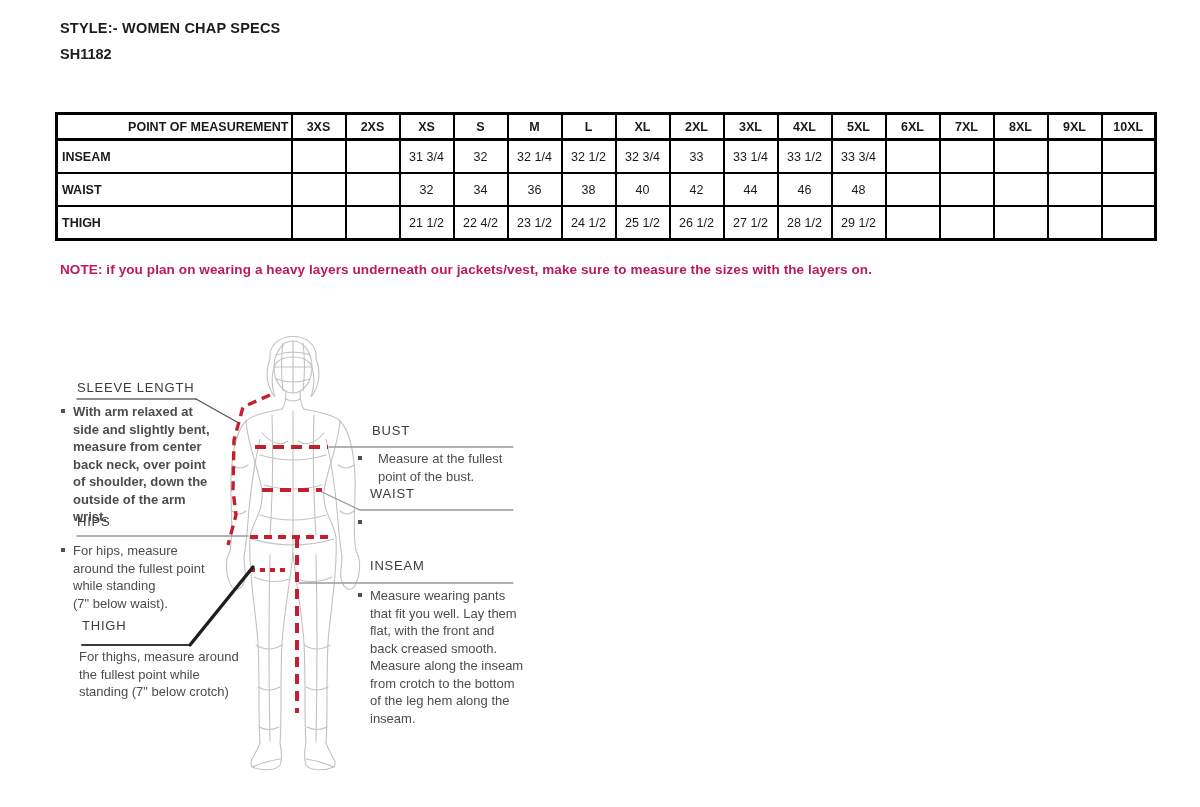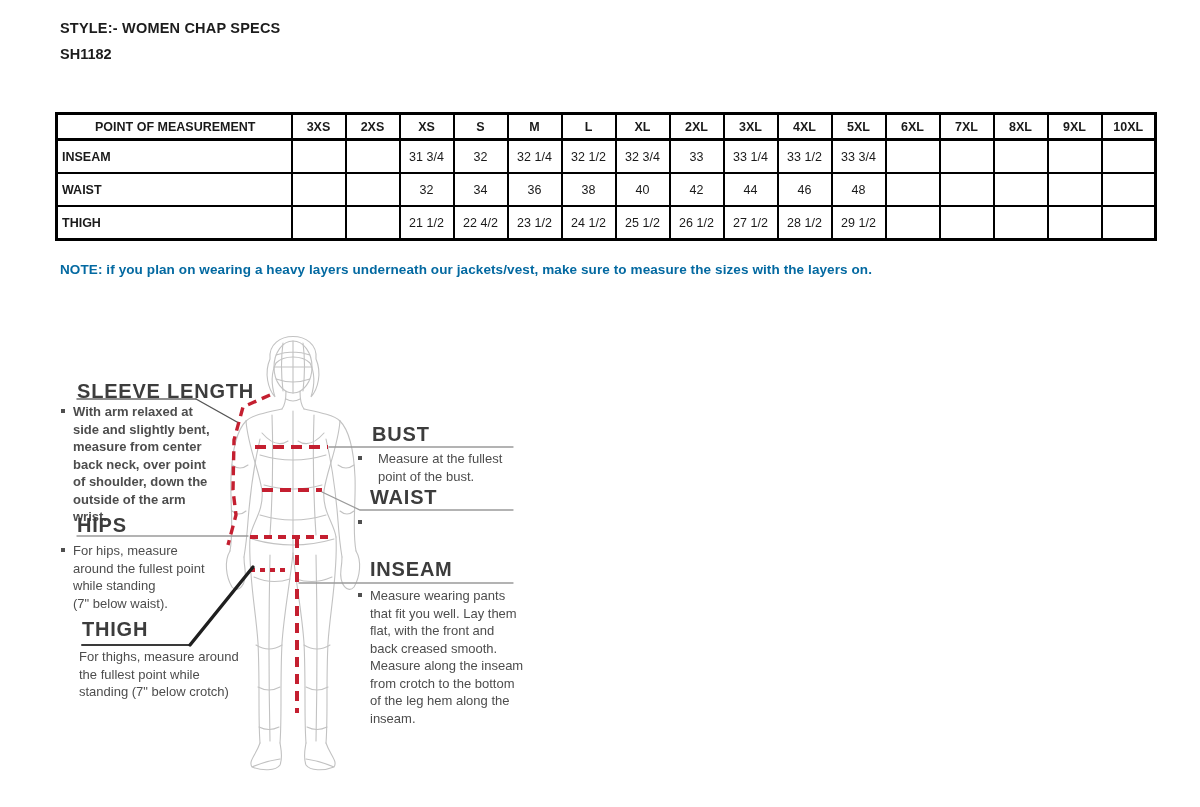--- a/index.html
+++ b/index.html
@@ -11,29 +11,29 @@
   .doc-title{left:60px;top:20px;font-size:14.5px;font-weight:bold;color:#1c1c1c;letter-spacing:.2px;}
   .doc-style{left:60px;top:46px;font-size:14.5px;font-weight:bold;color:#1c1c1c;}
 
   
   .size-table-wrap{left:55px;top:112px;width:1100px;}
   table.size-table{border-collapse:collapse;table-layout:fixed;width:1100px;
       border:3px solid #000;font-family:"Liberation Sans",sans-serif;}
   table.size-table th,table.size-table td{border:2px solid #000;overflow:hidden;white-space:nowrap;}
   table.size-table th{height:23px;font-size:12.5px;font-weight:bold;text-align:center;
       border-bottom:3px solid #000;padding:0 2px;}
-  table.size-table th.pom{text-align:center;padding-left:4px;}
+  table.size-table th.pom{text-align:right;padding-left:4px;}
   table.size-table td{height:31px;font-size:12.5px;text-align:center;vertical-align:middle;padding:0 1px;}
   table.size-table td.rowlabel{font-weight:bold;text-align:left;padding-left:4px;font-size:12.5px;}
 
   
-  .note-line{left:60px;top:262px;font-size:13.5px;font-weight:bold;color:#0369a1;letter-spacing:.1px;}
-
-  
-  .dg-heading{font-size:20px;font-weight:700;color:#3c3c3c;letter-spacing:.8px;text-align:center;}
+  .note-line{left:60px;top:262px;font-size:13.5px;font-weight:bold;color:#be185d;letter-spacing:.1px;}
+
+  
+  .dg-heading{font-size:13px;font-weight:400;color:#3c3c3c;letter-spacing:.8px;text-align:center;}
   .dg-para{display:flex;align-items:flex-start;}
   .dg-bullet{width:4px;height:4px;background:#4f4f4f;margin:6px 8px 0 0;flex:0 0 auto;}
   .dg-text{font-size:13px;line-height:17.5px;color:#4d4d4d;white-space:pre-line;}
 
   .p-sleeve-h{left:77px;top:380px;}
   .p-sleeve-t{left:61px;top:403px;width:170px;font-weight:bold;}
   .p-hips-h{left:77px;top:514px;}
   .p-hips-t{left:61px;top:542px;width:180px;}
   .p-thigh-h{left:82px;top:618px;}
   .p-thigh-t{left:79px;top:648px;width:200px;}

